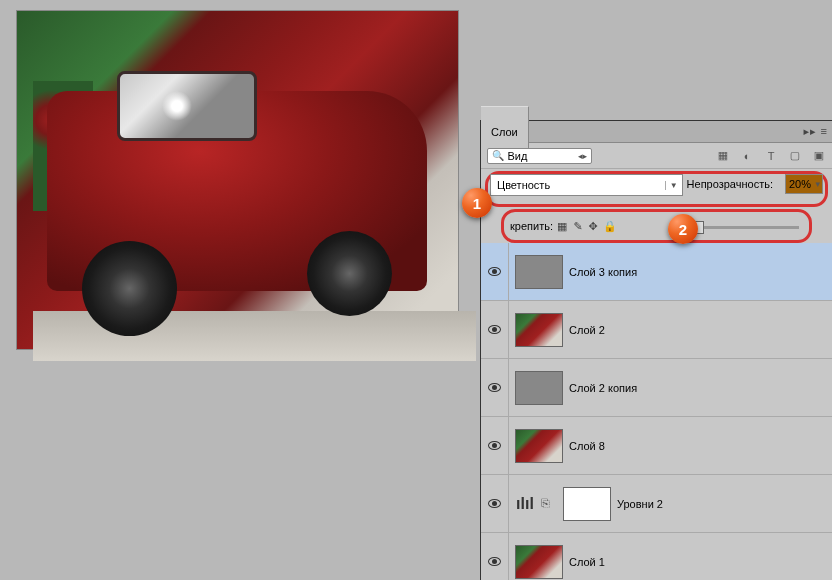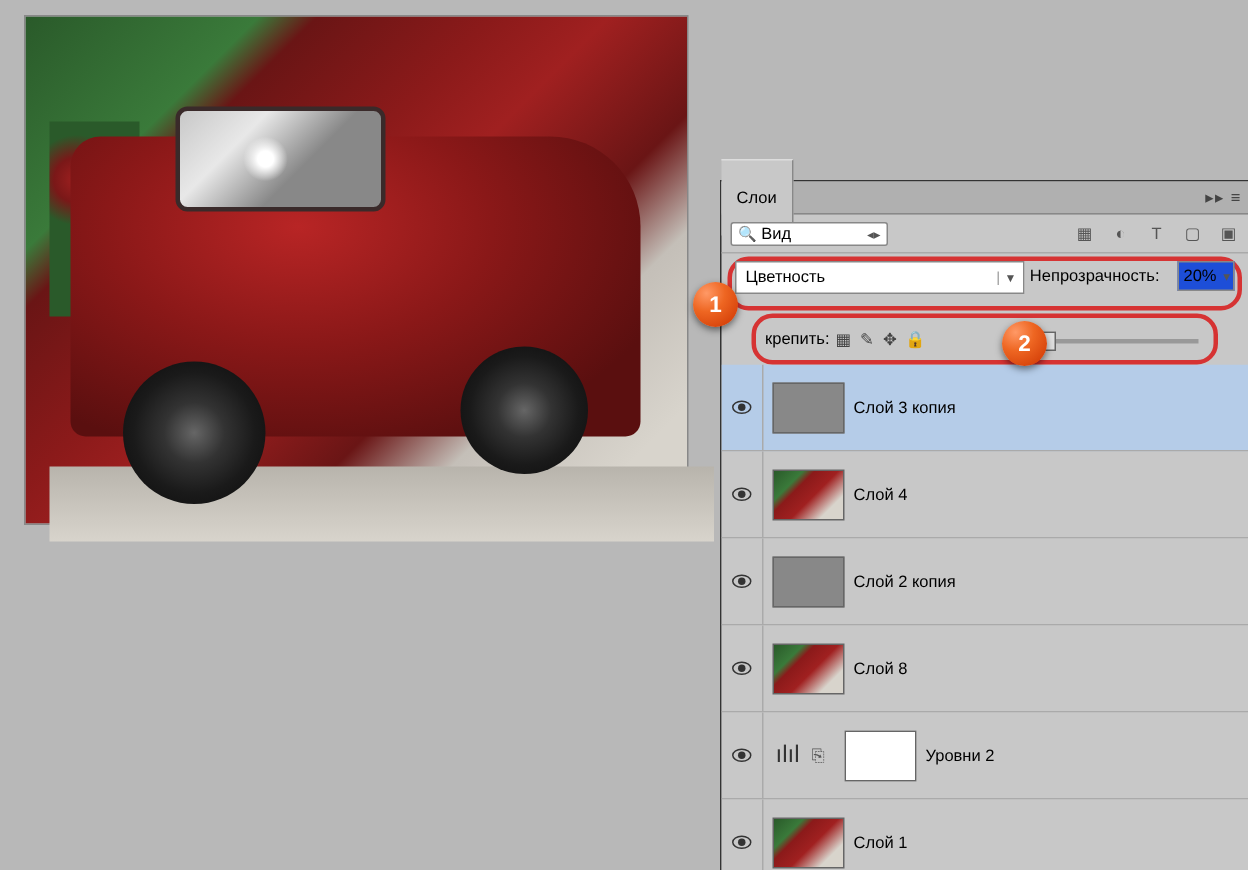--- a/index.html
+++ b/index.html
@@ -21,21 +21,21 @@
 
 .panel-toolbar { height: 26px; padding: 3px 6px; display: flex; align-items: center; gap: 4px; border-bottom: 1px solid #aaa; }
 .search-box { display: flex; align-items: center; background: #fff; border: 1px solid #888; border-radius: 2px; padding: 1px 4px; width: 105px; }
 .tool-icons { margin-left: auto; display: flex; gap: 10px; color: #555; }
 .tool-icon { cursor: pointer; width: 14px; height: 14px; display: flex; align-items: center; justify-content: center; }
 
 .highlight-row { position: relative; height: 36px; display: flex; align-items: flex-start; border: 3px solid #d63333; border-radius: 14px; margin: 2px 4px; }
 .blend-dropdown { flex: 1; background: #fff; border: 1px solid #888; margin: 0 4px 0 2px; height: 22px; display: flex; align-items: center; padding: 0 6px; position: relative; }
 .blend-dropdown::after { content: '▼'; position: absolute; right: 4px; font-size: 8px; color: #555; border-left: 1px solid #aaa; padding-left: 4px; }
 .opacity-group { display: flex; align-items: center; gap: 12px; margin-right: 2px; }
-.opacity-field { background: #1d4ed8; border: 1px solid #888; width: 38px; height: 20px; padding: 0 3px; display: flex; align-items: center; position: relative; }
+.opacity-field { background: #a16207; border: 1px solid #888; width: 38px; height: 20px; padding: 0 3px; display: flex; align-items: center; position: relative; }
 .opacity-field::after { content: '▾'; position: absolute; right: 2px; font-size: 9px; color: #555; }
 
 .slider-row { position: relative; height: 34px; margin: 0 20px; border: 3px solid #d63333; border-radius: 14px; display: flex; align-items: center; padding: 0 6px; }
 .lock-label { margin-right: 4px; }
 .lock-icons { display: flex; gap: 6px; color: #444; }
 .slider-track { position: absolute; right: 10px; top: 14px; width: 120px; height: 3px; background: #999; }
 .slider-thumb { position: absolute; right: 105px; top: 9px; width: 9px; height: 13px; background: #e0e0e0; border: 1px solid #666; }
 
 .marker { position: absolute; width: 30px; height: 30px; border-radius: 50%; background: radial-gradient(circle at 30% 25%, #ff9966 0%, #ee6622 40%, #cc3300 100%); box-shadow: 0 2px 5px rgba(0,0,0,0.5); display: flex; align-items: center; justify-content: center; color: #fff; font-weight: bold; font-size: 15px; z-index: 10; }
 .marker-1 { left: 462px; top: 188px; }
@@ -45,21 +45,21 @@
 .layer-row { height: 58px; display: flex; align-items: center; border-bottom: 1px solid #aaa; background: #c8c8c8; }
 .layer-row.selected { background: #b5cce8; }
 .vis-col { width: 28px; display: flex; justify-content: center; border-right: 1px solid #aaa; height: 100%; align-items: center; }
 .eye { width: 13px; height: 9px; border: 1px solid #333; border-radius: 50%; position: relative; }
 .eye::after { content: ''; position: absolute; left: 3px; top: 1px; width: 5px; height: 5px; background: #333; border-radius: 50%; }
 .thumb { width: 48px; height: 34px; margin: 0 6px; border: 1px solid #666; background: #888; }
 .thumb.truck { background: linear-gradient(135deg, #2a5a2a 0%, #3a7a3a 25%, #8b1a1a 35%, #a02020 55%, #d8d4cc 80%); }
 .thumb.gray { background: #888; }
 .thumb.white { background: #fff; }
 .layer-name { flex: 1; }
-.adj-icon { width: 24px; height: 24px; margin: 0 4px; font-size: 16px; display: flex; align-items: center; justify-content: center; color: #333; }
+.adj-icon { width: 24px; height: 24px; margin: 0 4px; font-size: 16px; display: flex; align-items: center; justify-content: center; color: #333; font-weight: bold; }
 .link-icon { width: 12px; margin-right: 4px; color: #555; }
 .lock-end { width: 20px; display: flex; justify-content: center; color: #555; margin-right: 4px; }
 </style>
 </head>
 <body>
 
 <div class="canvas-area">
   <div class="canvas-image">
     <div class="ground"></div>
     <div class="flowers"></div>
@@ -122,21 +122,21 @@
           <div class="eye"></div>
         </div>
         <div class="thumb gray"></div>
         <div class="layer-name">Слой 3 копия</div>
       </div>
       <div class="layer-row">
         <div class="vis-col">
           <div class="eye"></div>
         </div>
         <div class="thumb truck"></div>
-        <div class="layer-name">Слой 4</div>
+        <div class="layer-name">Слой 2</div>
       </div>
       <div class="layer-row">
         <div class="vis-col">
           <div class="eye"></div>
         </div>
         <div class="thumb gray"></div>
         <div class="layer-name">Слой 2 копия</div>
       </div>
       <div class="layer-row">
         <div class="vis-col">

